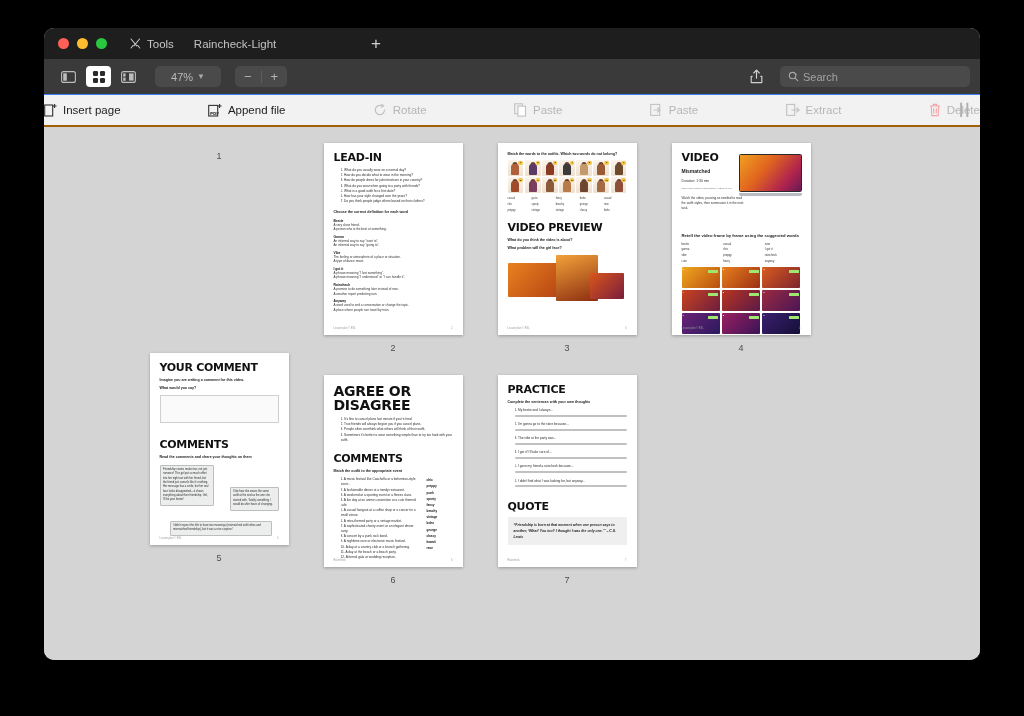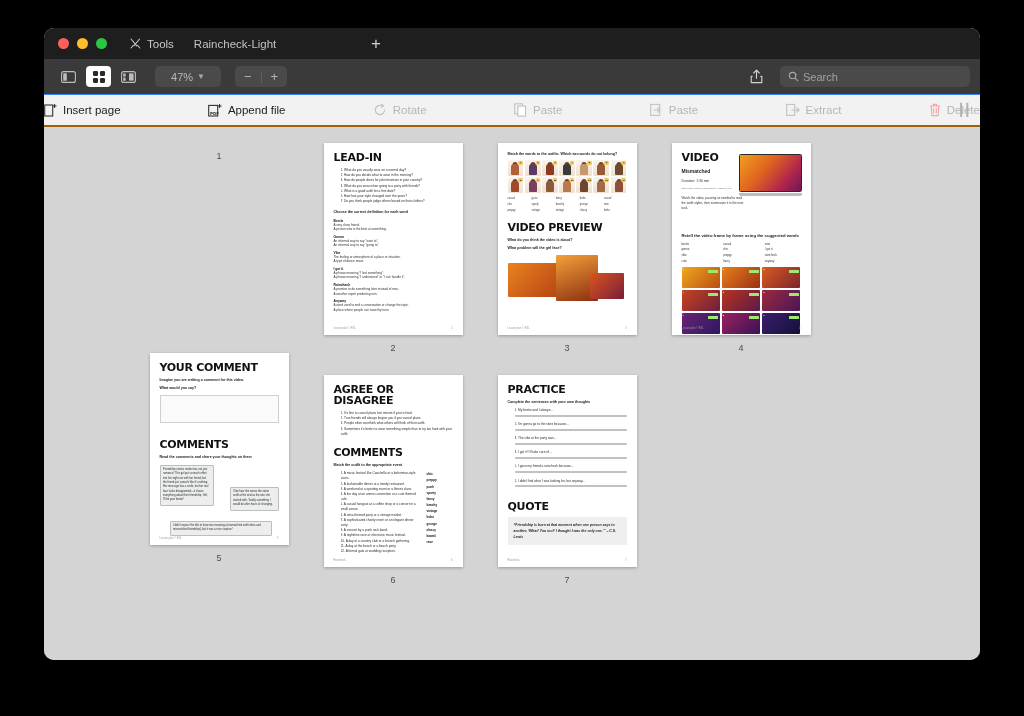--- a/index.html
+++ b/index.html
@@ -203,21 +203,21 @@
   .pg { position:absolute; inset:0; padding: 9px 10px; box-sizing: border-box; }
   .h1 {
     font-family: "DejaVu Sans", sans-serif;
     font-weight: bold;
     font-size: 11px;
     letter-spacing: -0.3px;
     color: #111;
     margin: 0 0 5px 0;
     line-height: 1;
   }
-  .h1.sm { font-size: 11px; }
+  .h1.sm { font-size: 14px; }
   .sub {
     font-size: 3.6px; font-weight: bold; color: #1a1a1a;
     margin: 0 0 3px 0; line-height: 1.45;
   }
   .ln { height: 2.2px; background: #8e8e8e; border-radius: 1px; margin: 1.6px 0; opacity:.55; }
   .ol { margin:0; padding:0 0 0 7px; list-style:none; }
   .ol li {
     font-size: 3.2px; color:#2a2a2a; line-height: 1.62;
     position: relative; white-space: nowrap; overflow:hidden;
   }

